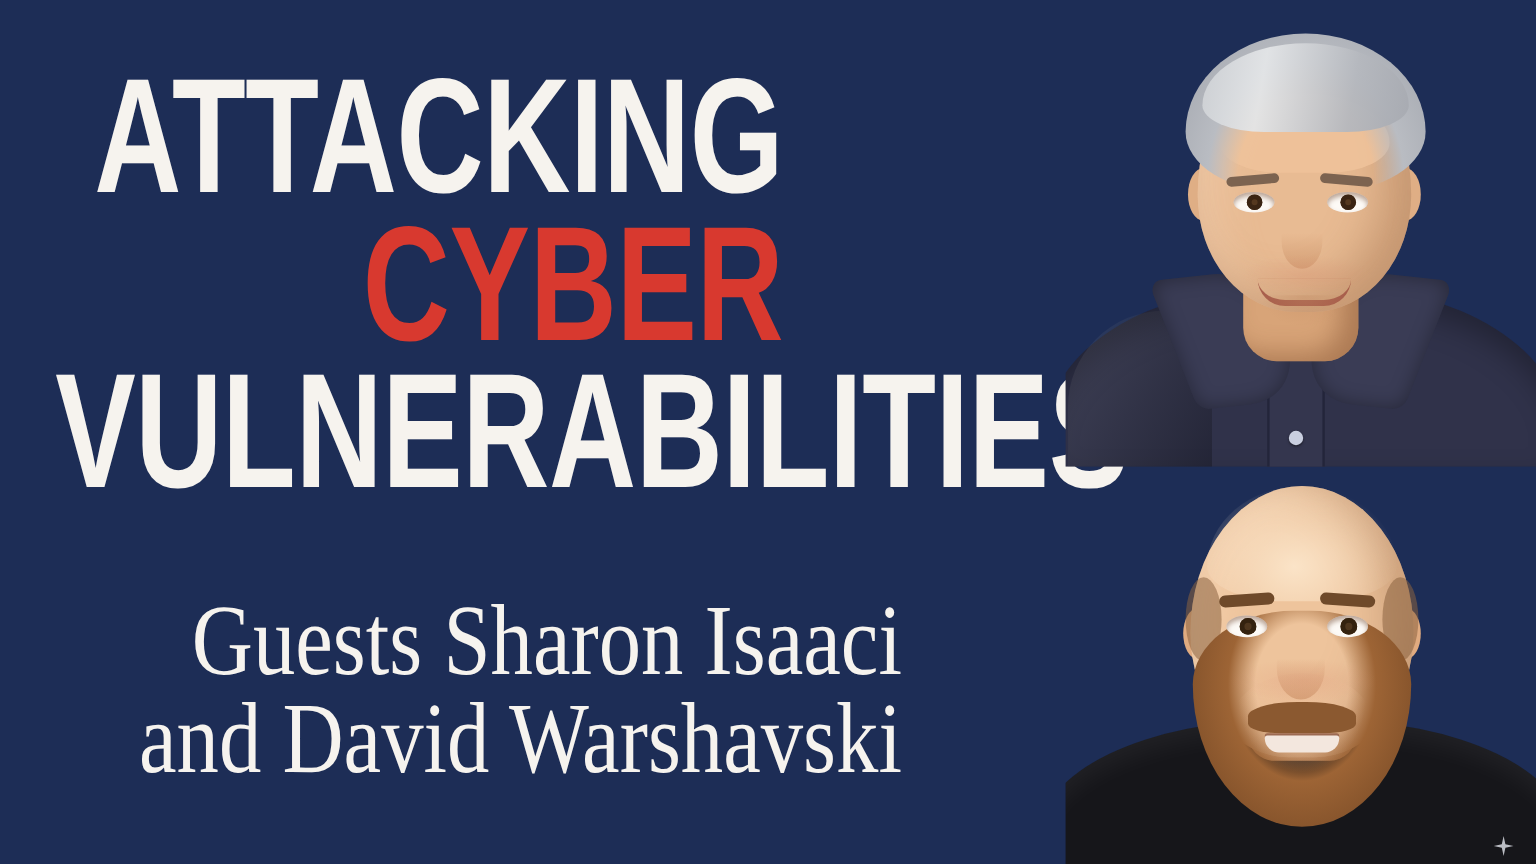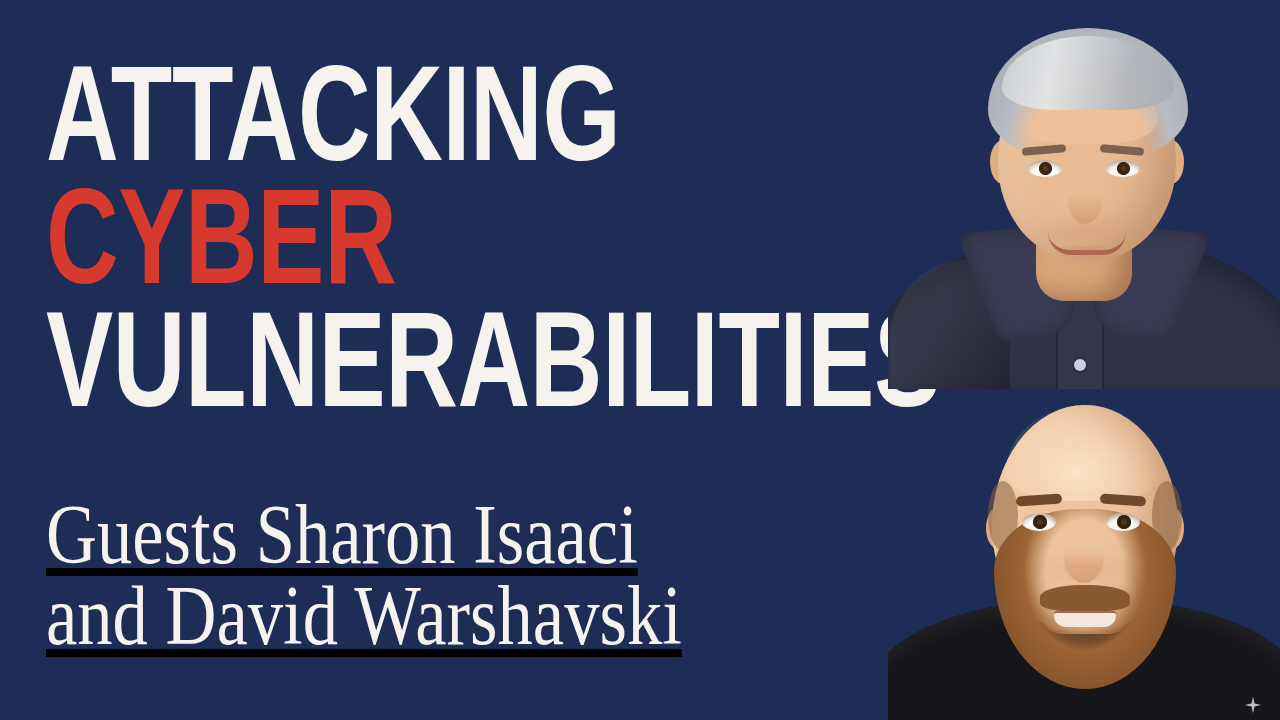--- a/index.html
+++ b/index.html
@@ -16,20 +16,21 @@
     font-family: "Liberation Sans", sans-serif;
   }
 
   
   .text-block {
     position: absolute;
     left: 46px;
     top: 0;
     width: 820px;
     height: 720px;
+    text-align: right;
   }
 
   .headline {
     position: absolute;
     left: 0;
     top: 52px;
     width: 820px;
   }
   .headline-line {
     display: block;
@@ -43,21 +44,20 @@
     transform: scaleX(0.74);
     transform-origin: left center;
   }
   .headline-line.accent { color: #d8392f; }
 
   .subtitle {
     position: absolute;
     left: 0;
     top: 494px;
     width: 840px;
-    text-decoration: underline;
   }
   .subtitle-line {
     display: block;
     font-family: "Liberation Serif", "DejaVu Serif", serif;
     font-weight: 400;
     font-size: 84px;
     line-height: 81px;
     color: #f6f3ee;
     white-space: nowrap;
     transform: scaleX(0.84);

